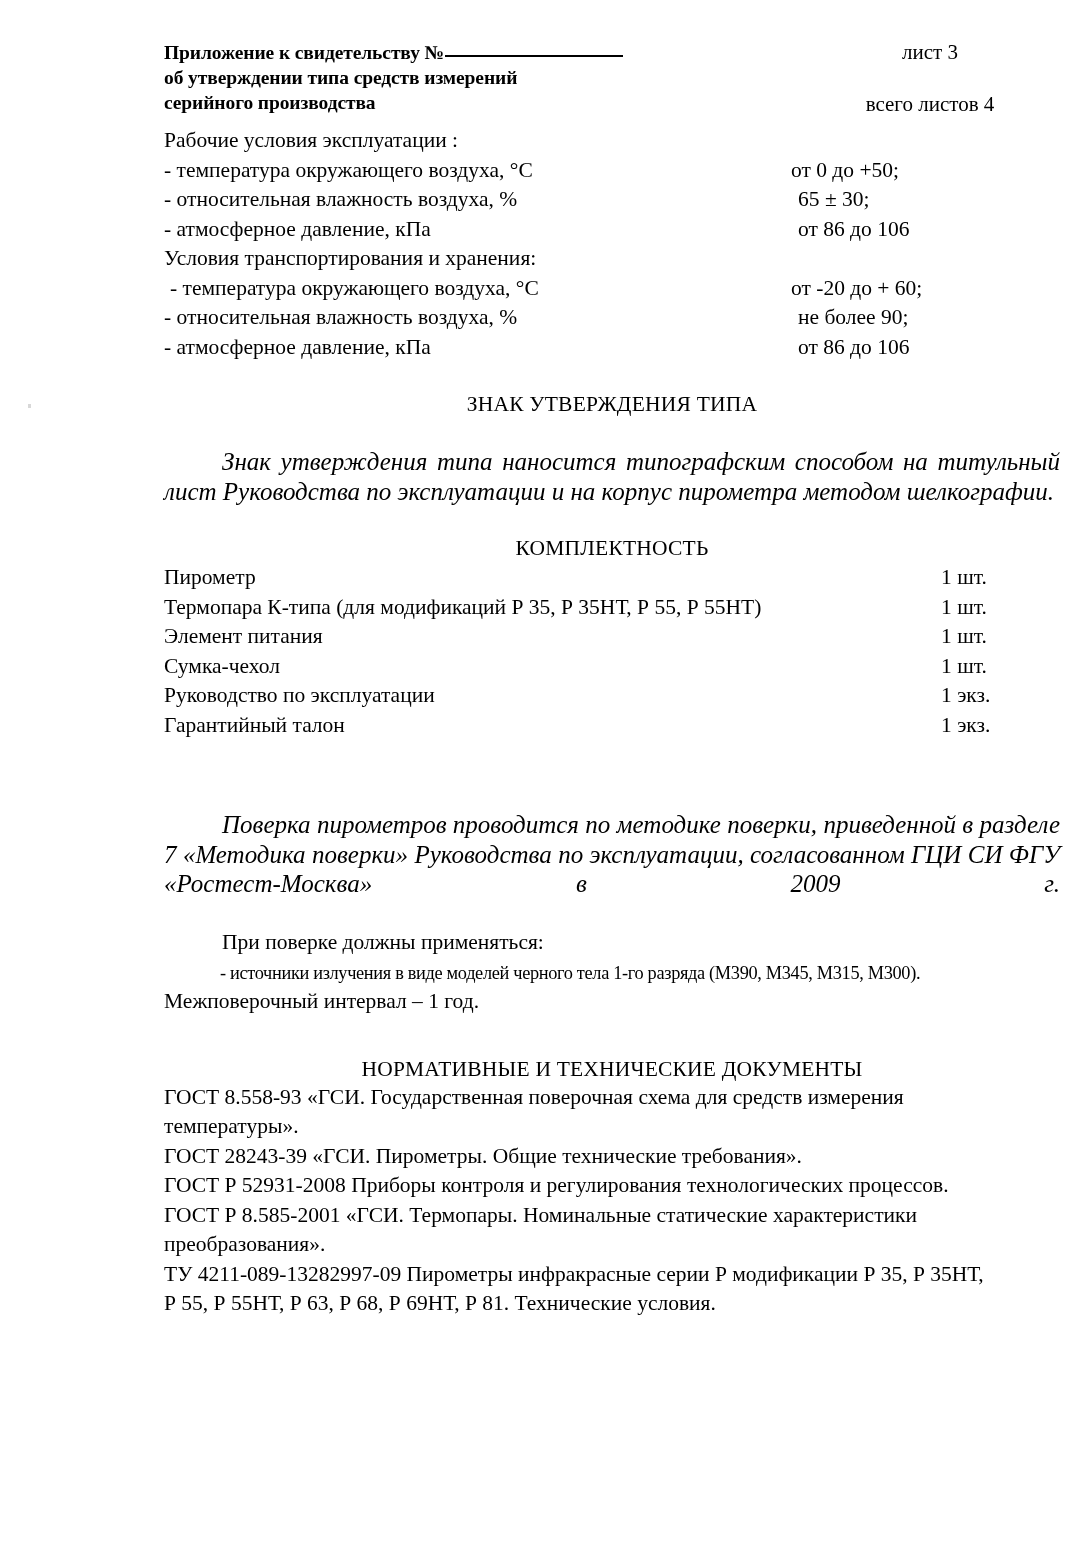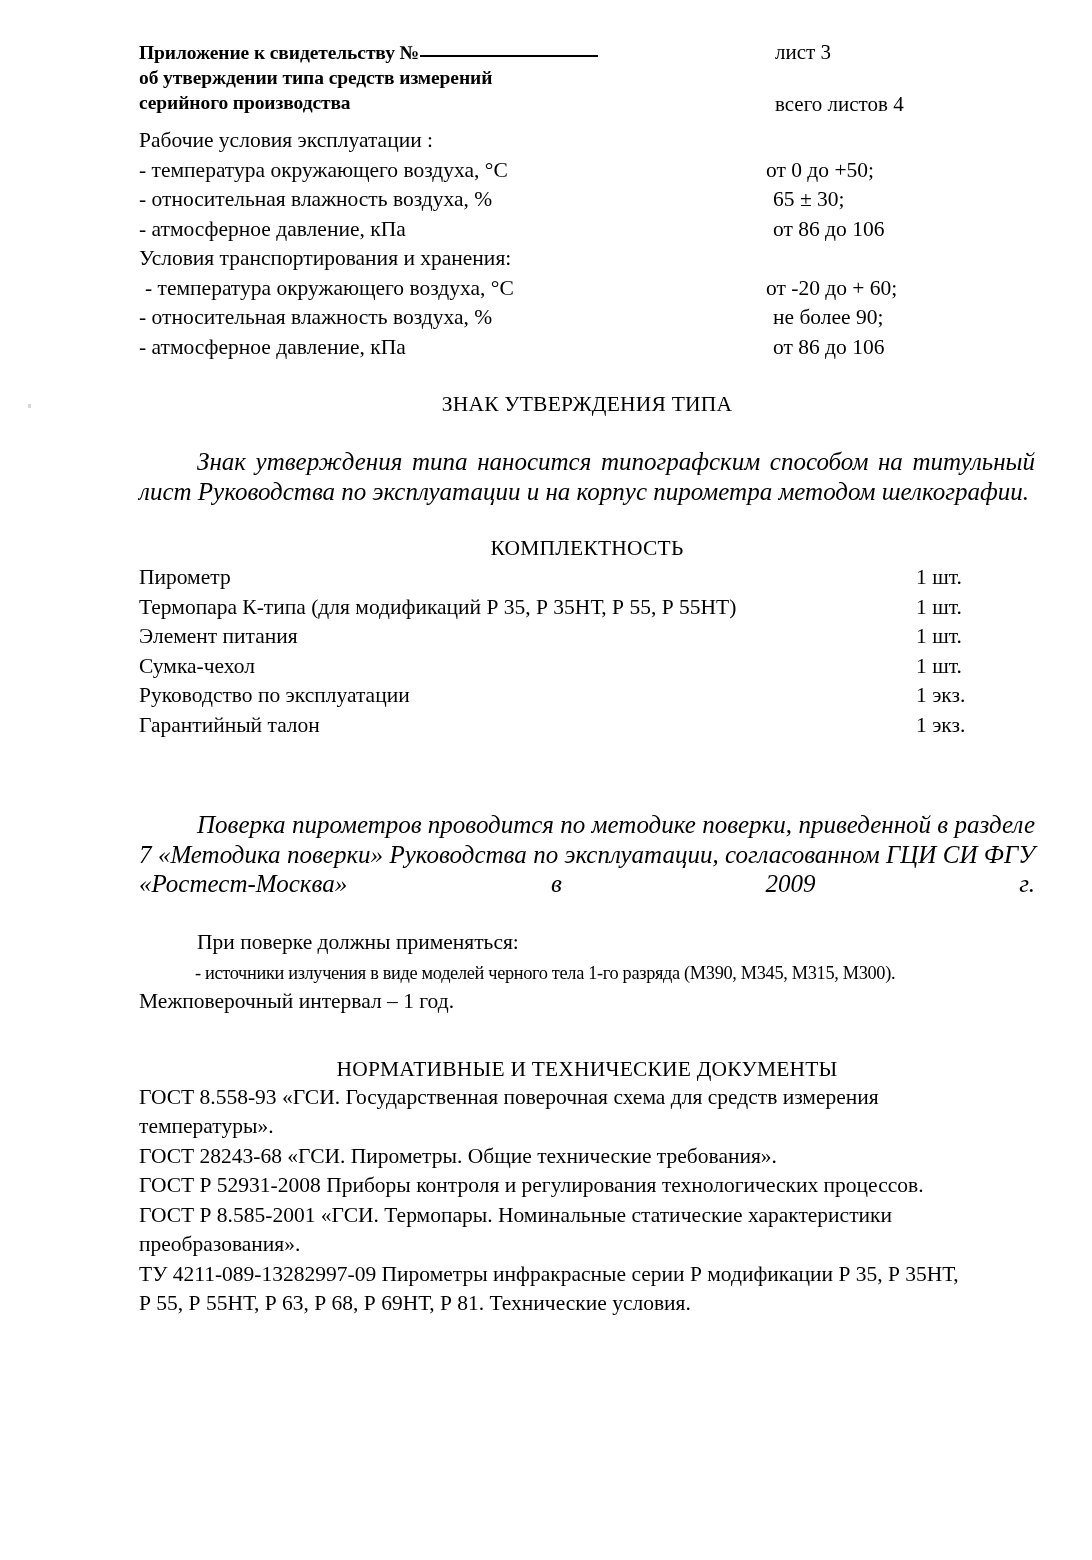--- a/index.html
+++ b/index.html
@@ -15,21 +15,21 @@
   .page {
     position: relative;
     width: 1092px;
     height: 1560px;
     margin: 0 auto;
     background: #ffffff;
     overflow: hidden;
   }
   .content {
     position: absolute;
-    left: 139px;
+    left: 164px;
     top: 40px;
     width: 896px;
   }
 
   
   .doc-header {
     position: relative;
     height: 86px;
   }
   .hdr-left {
@@ -46,21 +46,21 @@
     display: inline-block;
     width: 178px;
     border-bottom: 2px solid #000;
     vertical-align: 2px;
     margin-left: 1px;
   }
   .hdr-right {
     position: absolute;
     right: 0;
     top: 0;
-    text-align: left;
+    text-align: center;
     font-size: 21px;
     line-height: 25px;
     width: 260px;
   }
   .hdr-right .sheet-total { margin-top: 27px; }
 
   
   .spec-block { }
   .spec-line {
     position: relative;
@@ -249,21 +249,21 @@
     <div class="para last-full">Поверка пирометров проводится по методике поверки, приведенной в разделе 7 «Методика поверки» Руководства по эксплуатации, согласованном ГЦИ СИ ФГУ «Ростест-Москва» в 2009 г.</div>
     <div class="plain indent-para">При поверке должны применяться:</div>
     <div class="bullet condensed">- источники излучения в виде моделей черного тела 1-го разряда (М390, М345, М315, М300).</div>
     <div class="plain">Межповерочный интервал – 1 год.</div>
 
     <div class="gap-xl"></div>
     <div class="section-heading">НОРМАТИВНЫЕ И ТЕХНИЧЕСКИЕ ДОКУМЕНТЫ</div>
     <div class="std-list">
       <div class="std-item">ГОСТ 8.558-93 «ГСИ. Государственная поверочная схема для средств измерения</div>
       <div class="std-item">температуры».</div>
-      <div class="std-item">ГОСТ 28243-68 «ГСИ. Пирометры. Общие технические требования».</div>
+      <div class="std-item">ГОСТ 28243-39 «ГСИ. Пирометры. Общие технические требования».</div>
       <div class="std-item">ГОСТ Р 52931-2008 Приборы контроля и регулирования технологических процессов.</div>
       <div class="std-item">ГОСТ Р 8.585-2001 «ГСИ. Термопары. Номинальные статические характеристики</div>
       <div class="std-item">преобразования».</div>
       <div class="std-item">ТУ 4211-089-13282997-09 Пирометры инфракрасные серии Р модификации  Р 35, Р 35НТ,</div>
       <div class="std-item">Р  55, Р 55НТ, Р 63, Р 68, Р 69НТ, Р 81. Технические условия.</div>
     </div>
 
   </div>
 </div>
 

